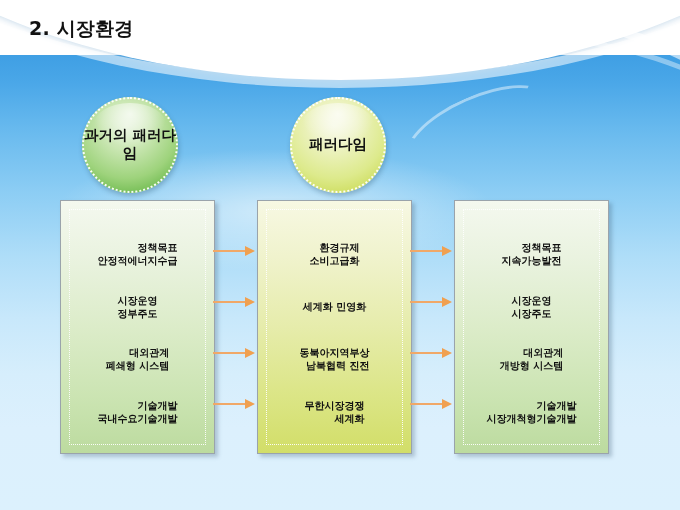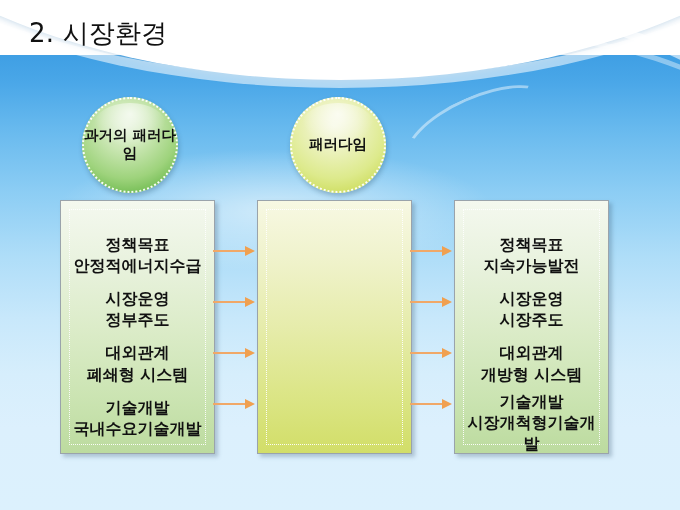--- a/index.html
+++ b/index.html
@@ -91,22 +91,22 @@
     position: absolute;
     left: 60px; top: 150px;
     width: 430px; height: 120px;
     background: radial-gradient(ellipse at center, rgba(255,255,255,0.55) 0%, rgba(255,255,255,0) 72%);
   }
 
   
   #slide-title {
     position: absolute;
     left: 29px; top: 16px;
-    font-size: 26px;
-    font-weight: normal;
+    font-size: 19px;
+    font-weight: bold;
     color: #111111;
     letter-spacing: 0.2px;
     white-space: nowrap;
     text-align: right;
   }
 
   
   .circle {
     position: absolute;
     width: 96px; height: 96px;
@@ -193,22 +193,22 @@
     flex-direction: column;
     padding-top: 24px;
     box-sizing: border-box;
   }
   .row {
     height: 52px;
     margin-bottom: 12px;
     display: flex;
     align-items: center;
     justify-content: center;
-    text-align: center;
-    font-size: 16px;
+    text-align: right;
+    font-size: 10px;
     font-weight: bold;
     color: #111111;
     line-height: 1.32;
     white-space: pre-line;
   }
 
   
   .arrow {
     position: absolute;
     height: 12px;
@@ -268,20 +268,29 @@
 정부주도</div>
       <div class="row">대외관계
 폐쇄형 시스템</div>
       <div class="row">기술개발
 국내수요기술개발</div>
     </div>
   </div>
 
   <div class="panel" id="panel-change">
     <div class="inner-dash"></div>
+    <div class="panel-rows">
+      <div class="row">환경규제
+소비고급화</div>
+      <div class="row">세계화 민영화</div>
+      <div class="row">동북아지역부상
+남북협력 진전</div>
+      <div class="row">무한시장경쟁
+세계화</div>
+    </div>
   </div>
 
   <div class="panel" id="panel-new">
     <div class="inner-dash"></div>
     <div class="panel-rows">
       <div class="row">정책목표
 지속가능발전</div>
       <div class="row">시장운영
 시장주도</div>
       <div class="row">대외관계

